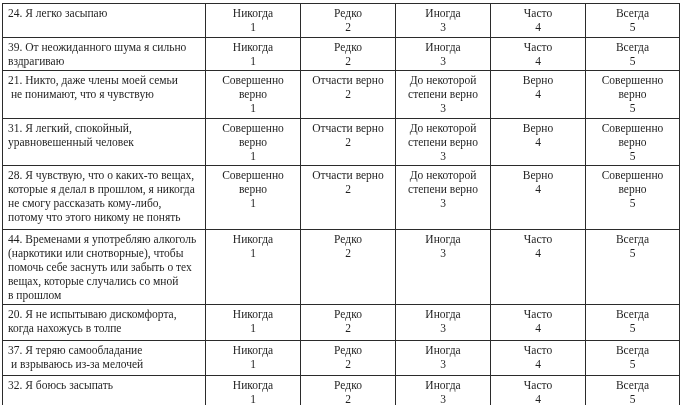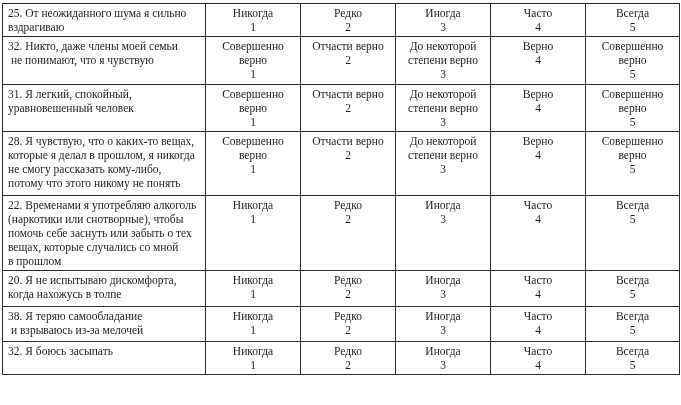--- a/index.html
+++ b/index.html
@@ -49,22 +49,45 @@
 <table class="qtable">
   <colgroup>
     <col style="width:203px">
     <col style="width:95px">
     <col style="width:95px">
     <col style="width:95px">
     <col style="width:95px">
     <col style="width:94px">
   </colgroup>
   <tbody>
+    <tr style="height:34px">
+      <td class="q">24. Я легко засыпаю</td>
+      <td class="o">
+          <div class="lbl">Никогда</div>
+          <div class="val">1</div>
+        </td>
+      <td class="o">
+          <div class="lbl">Редко</div>
+          <div class="val">2</div>
+        </td>
+      <td class="o">
+          <div class="lbl">Иногда</div>
+          <div class="val">3</div>
+        </td>
+      <td class="o">
+          <div class="lbl">Часто</div>
+          <div class="val">4</div>
+        </td>
+      <td class="o">
+          <div class="lbl">Всегда</div>
+          <div class="val">5</div>
+        </td>
+    </tr>
     <tr style="height:33px">
-      <td class="q">25. От неожиданного шума я сильно
+      <td class="q">39. От неожиданного шума я сильно
 вздрагиваю</td>
       <td class="o">
           <div class="lbl">Никогда</div>
           <div class="val">1</div>
         </td>
       <td class="o">
           <div class="lbl">Редко</div>
           <div class="val">2</div>
         </td>
       <td class="o">
@@ -74,21 +97,21 @@
       <td class="o">
           <div class="lbl">Часто</div>
           <div class="val">4</div>
         </td>
       <td class="o">
           <div class="lbl">Всегда</div>
           <div class="val">5</div>
         </td>
     </tr>
     <tr style="height:48px">
-      <td class="q">32. Никто, даже члены моей семьи
+      <td class="q">21. Никто, даже члены моей семьи
  не понимают, что я чувствую</td>
       <td class="o">
           <div class="lbl">Совершенно
 верно</div>
           <div class="val">1</div>
         </td>
       <td class="o">
           <div class="lbl">Отчасти верно</div>
           <div class="val">2</div>
         </td>
@@ -157,21 +180,21 @@
           <div class="lbl">Верно</div>
           <div class="val">4</div>
         </td>
       <td class="o">
           <div class="lbl">Совершенно
 верно</div>
           <div class="val">5</div>
         </td>
     </tr>
     <tr style="height:73px">
-      <td class="q">22. Временами я употребляю алкоголь
+      <td class="q">44. Временами я употребляю алкоголь
 (наркотики или снотворные), чтобы
 помочь себе заснуть или забыть о тех
 вещах, которые случались со мной
 в прошлом</td>
       <td class="o">
           <div class="lbl">Никогда</div>
           <div class="val">1</div>
         </td>
       <td class="o">
           <div class="lbl">Редко</div>
@@ -208,21 +231,21 @@
       <td class="o">
           <div class="lbl">Часто</div>
           <div class="val">4</div>
         </td>
       <td class="o">
           <div class="lbl">Всегда</div>
           <div class="val">5</div>
         </td>
     </tr>
     <tr style="height:35px">
-      <td class="q">38. Я теряю самообладание
+      <td class="q">37. Я теряю самообладание
  и взрываюсь из-за мелочей</td>
       <td class="o">
           <div class="lbl">Никогда</div>
           <div class="val">1</div>
         </td>
       <td class="o">
           <div class="lbl">Редко</div>
           <div class="val">2</div>
         </td>
       <td class="o">

